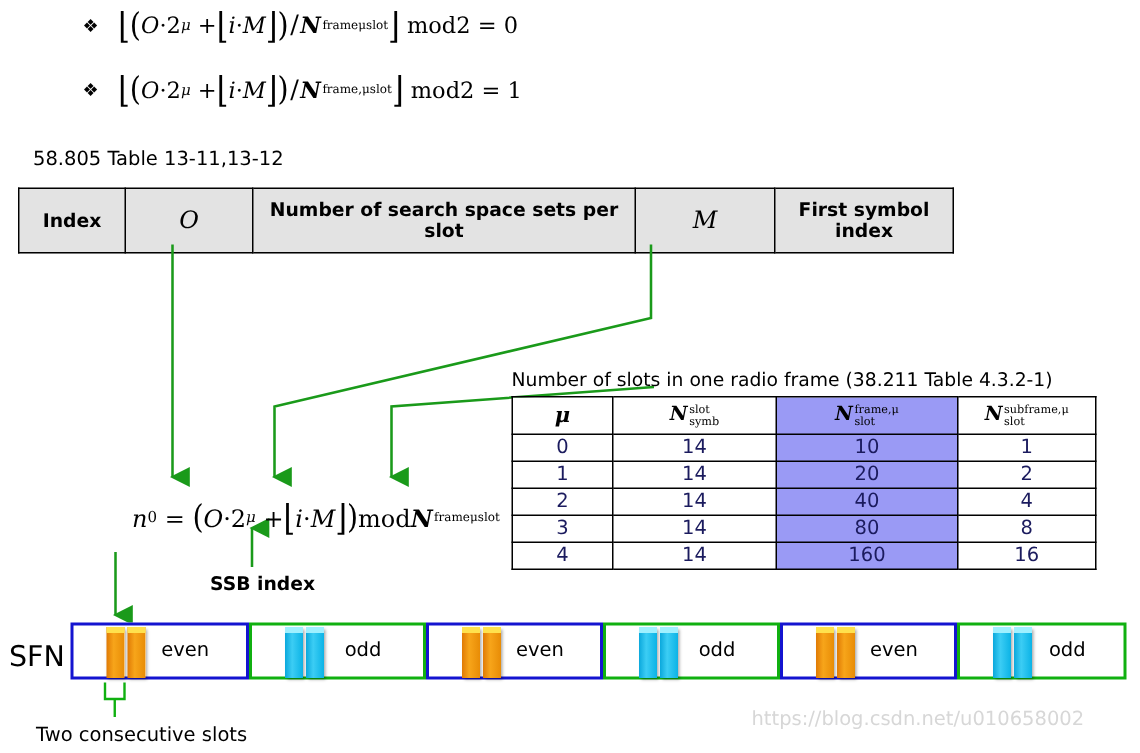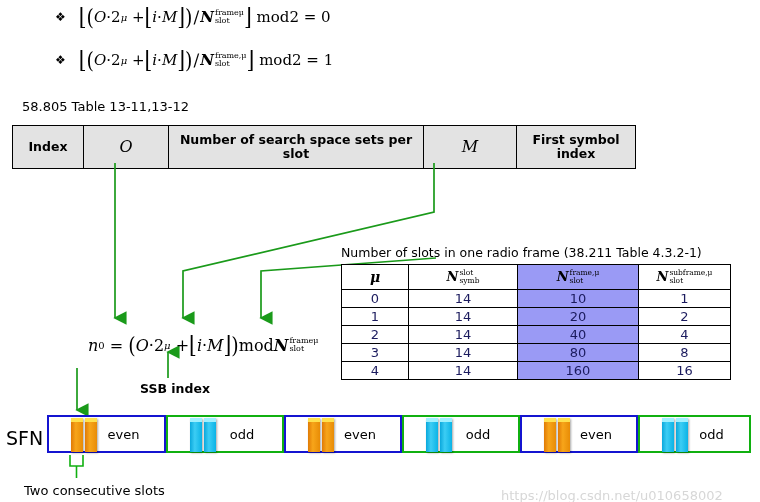--- a/index.html
+++ b/index.html
@@ -16,21 +16,21 @@
   .bullet-mark{font-size:12px;margin-right:7px;line-height:1;}
   .bullet-text{font-size:13.5px;}
 
   
   .math{font-family:"DejaVu Serif","Liberation Serif",serif;font-size:15px;white-space:nowrap;display:inline-flex;align-items:center;}
   .mi{font-style:italic;}
   .mfloor-l,.mfloor-r{font-size:20px;font-style:normal;display:inline-block;transform:scaleY(1.18);}
   .mparen{font-size:19px;display:inline-block;transform:scaleY(1.15);}
   .msup{font-size:10px;vertical-align:super;font-style:italic;}
   .mop{font-style:normal;}
-  .nsub{display:inline-flex;flex-direction:column;align-items:flex-start;font-size:8px;line-height:1.02;vertical-align:middle;font-style:normal;margin-left:1px;}
+  .nsub{display:inline-flex;flex-direction:row;align-items:flex-start;font-size:8px;line-height:1.02;vertical-align:middle;font-style:normal;margin-left:1px;}
   .nsub .sup{font-size:8px;}
   .nsub .sub{font-size:8px;}
   .slash{font-size:17px;padding:0 1px;}
 
   
   .caption{font-size:13px;}
 
   
   .spec-table{border-collapse:collapse;table-layout:fixed;}
   .spec-table td{
@@ -268,13 +268,13 @@
     <div class="slotmark cyan" style="left:22px;">
         <span class="bar"></span>
         <span class="bar"></span>
       </div>
     <div class="ftext">odd</div>
   </div>
 </div>
 
 <div class="abs lbl-two" style="left:24px;top:483px;">Two consecutive slots</div>
 
-<div class="abs watermark" style="left:501px;top:472px;margin-top:16px;">https://blog.csdn.net/u010658002</div>
+<div class="abs watermark" style="left:501px;top:472px;">https://blog.csdn.net/u010658002</div>
 
 </body></html>

